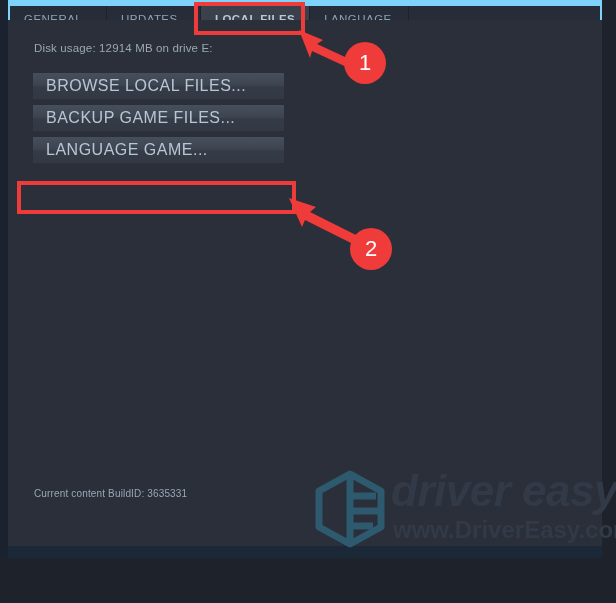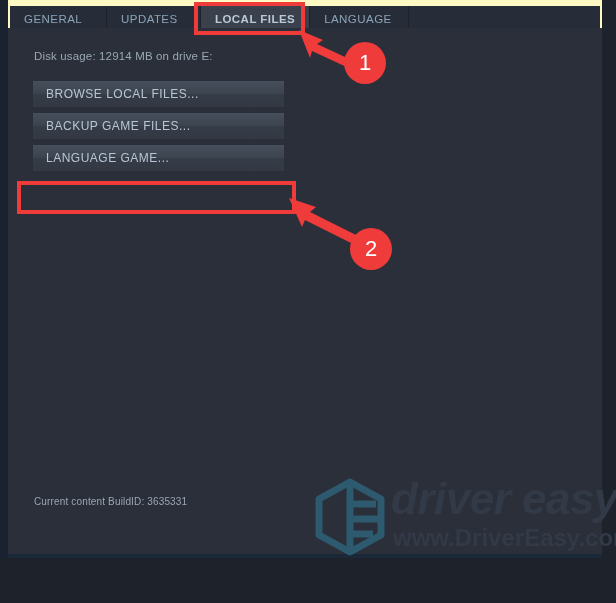--- a/index.html
+++ b/index.html
@@ -14,21 +14,21 @@
     font-family: "Liberation Sans", sans-serif;
     position: relative;
   }
 
   
   #window {
     position: absolute;
     left: 0; top: 0;
     width: 616px;
     height: 427px;
-    background: #fef9c3;
+    background: #7dd3fc;
     box-sizing: border-box;
   }
 
   
   #frame-left {
     position: absolute;
     left: 0; top: 0;
     width: 8px; height: 603px;
     background: #1a2230;
   }
@@ -77,42 +77,42 @@
   #tab-underline {
     position: absolute;
     left: 22px; top: 31px;
     width: 568px; height: 1px;
     background: #5a626e;
   }
 
   
   #content {
     position: absolute;
-    left: 8px; top: 28px;
+    left: 8px; top: 20px;
     width: 594px; height: 526px;
     background: #2a2f3a;
   }
 
   #disk-usage {
     position: absolute;
     left: 26px; top: 22px;
     font-size: 11.5px;
     color: #9aa7b4;
     letter-spacing: 0.15px;
   }
 
   
   .action-btn {
     position: absolute;
     left: 25px;
     width: 251px;
     height: 26px;
     background: linear-gradient(to bottom, #474f5c 0%, #3c4450 48%, #353c47 52%, #333943 100%);
     color: #b8c6d4;
-    font-size: 12px;
+    font-size: 16px;
     letter-spacing: 0.5px;
     display: flex;
     align-items: center;
     padding-left: 13px;
     box-sizing: border-box;
     white-space: nowrap;
   }
   #btn-browse    { top: 53px;  }
   #btn-backup    { top: 85px;  }
   #btn-uninstall { top: 117px; }

